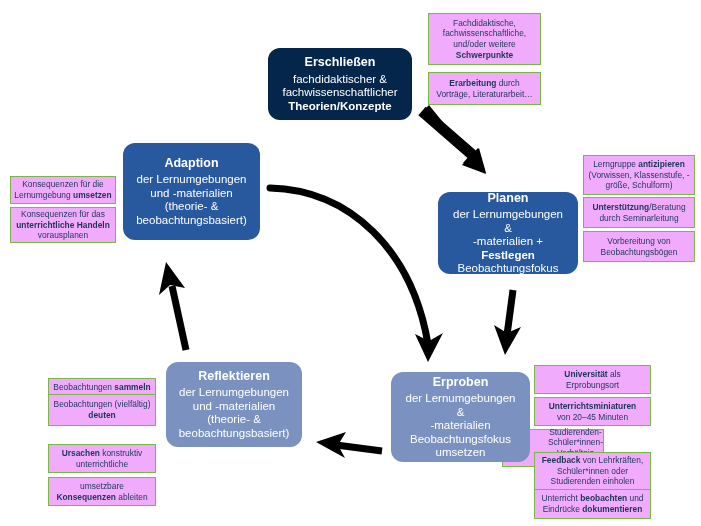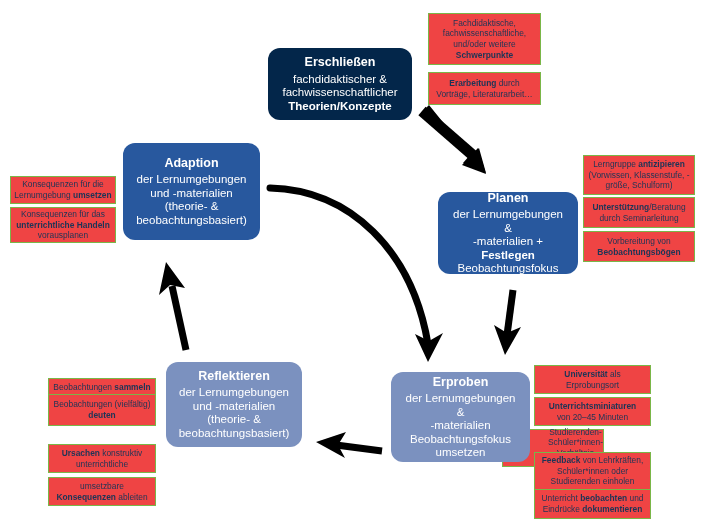--- a/index.html
+++ b/index.html
@@ -32,21 +32,21 @@
   .node .body{font-size:11.5px;}
 
   .node.navy{background:#03264a;}
   .node.blue{background:#28589e;}
   .node.slate{background:#7b91bf;}
 
   
   .card{
     position:absolute;
     border:1px solid #7ab648;
-    background:#ef4444;
+    background:#f0abfc;
     color:#1c3557;
     box-sizing:border-box;
     display:flex;
     align-items:center;
     justify-content:center;
     text-align:center;
     font-size:8.4px;
     line-height:1.28;
     padding:2px 3px;
     z-index:3;
@@ -166,21 +166,21 @@
   <div class="card" style="left:583px;top:197px;width:112px;height:31px;">
     <div>
       <div><b>Unterstützung</b><span>/Beratung</span></div>
       <div>durch Seminarleitung</div>
     </div>
   </div>
 
   <div class="card" style="left:583px;top:231px;width:112px;height:31px;">
     <div>
       <div>Vorbereitung von</div>
-      <div style="font-weight:bold">Beobachtungsbögen</div>
+      <div style="font-weight:normal">Beobachtungsbögen</div>
     </div>
   </div>
 
   <div class="card" style="left:534px;top:365px;width:117px;height:29px;">
     <div>
       <div><b>Universität</b><span> als</span></div>
       <div>Erprobungsort</div>
     </div>
   </div>
 

